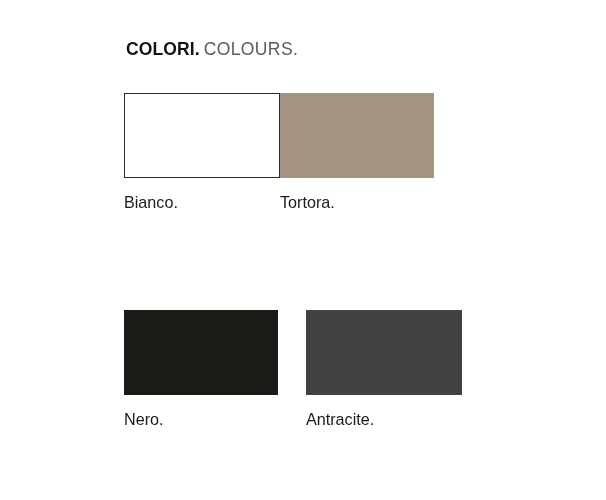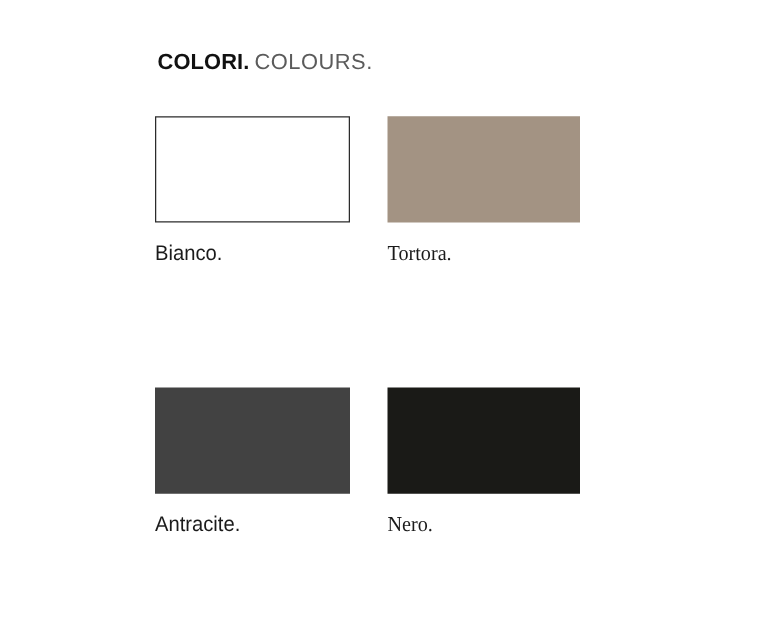--- a/index.html
+++ b/index.html
@@ -57,23 +57,21 @@
     display: flex;
     flex-direction: row;
   }
   .row-gap {
     height: 97px;
   }
   .cell {
     width: 156px;
   }
   .cell.second {
-    margin-left: 30px;
     width: 182px;
-    font-family: Liberation Serif, serif;
   }
 
   .swatch {
     width: 156px;
     height: 85px;
     box-sizing: border-box;
   }
   .cell.second .swatch {
     width: 154px;
   }
@@ -124,24 +122,24 @@
       </div>
       <div class="cell second">
         <div class="swatch tortora" style="background: rgb(163, 147, 131);"></div>
         <div class="caption">Tortora.</div>
       </div>
     </div>
 
     <div class="row-gap"></div>
 
     <div class="row">
+      <div class="cell second">
+        <div class="swatch nero" style="background: rgb(26, 26, 23);"></div>
+        <div class="caption">Nero.</div>
+      </div>
       <div class="cell">
         <div class="swatch antracite" style="background: rgb(66, 66, 66);"></div>
         <div class="caption">Antracite.</div>
-      </div>
-      <div class="cell second">
-        <div class="swatch nero" style="background: rgb(26, 26, 23);"></div>
-        <div class="caption">Nero.</div>
       </div>
     </div>
 
   </div>
 </div>
 
 </body></html>

